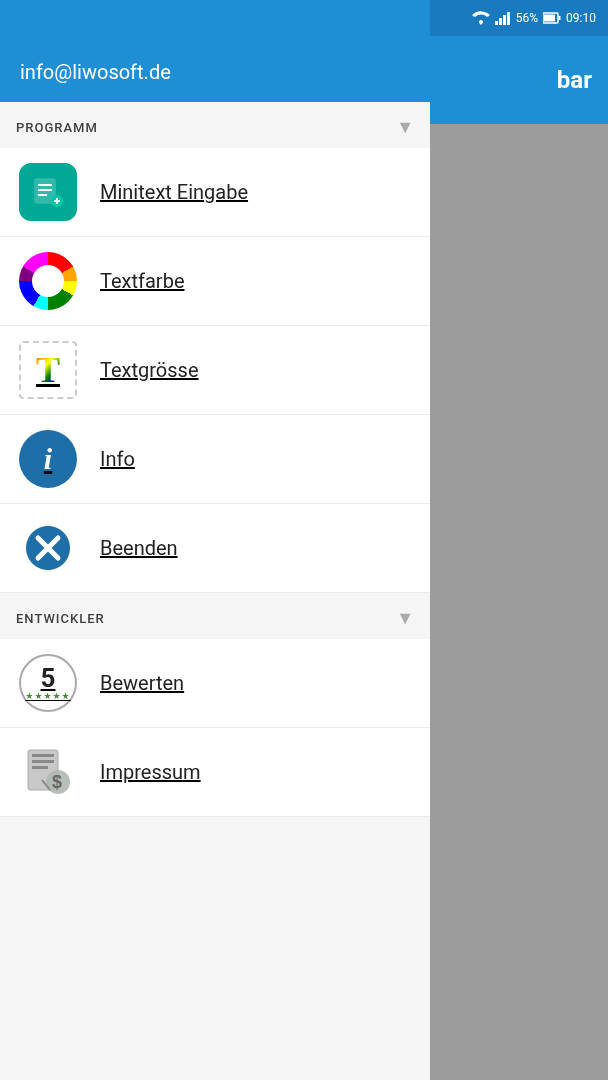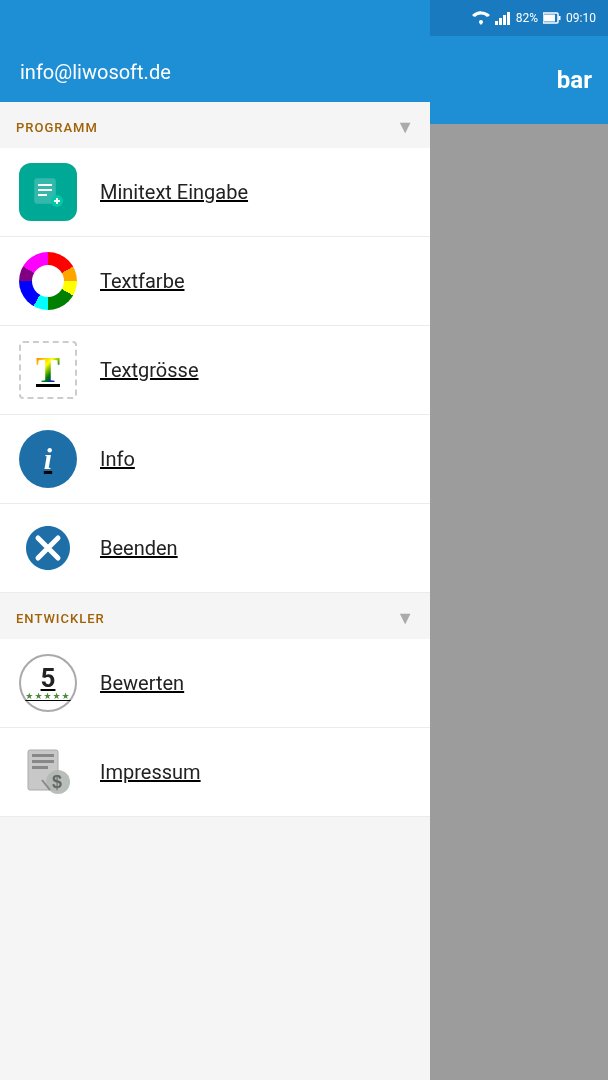--- a/index.html
+++ b/index.html
@@ -112,21 +112,21 @@
 
     
     .section-header {
       display: flex;
       align-items: center;
       justify-content: space-between;
       padding: 14px 16px 10px 16px;
       background: #f5f5f5;
     }
     .section-title {
-      color: #a16207;
+      color: #404040;
       font-size: 13px;
       font-weight: 500;
       letter-spacing: 1px;
       text-transform: uppercase;
     }
     .section-arrow {
       color: #aaa;
       font-size: 18px;
     }
 
@@ -312,21 +312,21 @@
     <svg width="18" height="14" viewBox="0 0 18 14" fill="white">
       <path d="M9 10.5c-.83 0-1.5.67-1.5 1.5S8.17 13.5 9 13.5s1.5-.67 1.5-1.5S9.83 10.5 9 10.5zm-6-4.5C4.69 4.31 6.74 3.5 9 3.5s4.31.81 6 2.5l1.5-1.5C14.62 2.83 11.93 2 9 2 6.07 2 3.38 2.83 1.5 4.5L3 6zm6-6C5.52.5 2.22 1.8.08 4L1.5 5.5C3.33 3.63 6.04 2.5 9 2.5s5.67 1.13 7.5 3l1.42-1.5C15.78 1.8 12.48.5 9 .5zm0 9c-1.1 0-2 .9-2 2s.9 2 2 2 2-.9 2-2-.9-2-2-2z"></path>
     </svg>
 
     <svg width="16" height="14" viewBox="0 0 16 14" fill="white">
       <rect x="0" y="10" width="3" height="4"></rect>
       <rect x="4" y="7" width="3" height="7"></rect>
       <rect x="8" y="4" width="3" height="10"></rect>
       <rect x="12" y="1" width="3" height="13"></rect>
     </svg>
-    <span>82%</span>
+    <span>56%</span>
 
     <svg width="18" height="12" viewBox="0 0 18 12" fill="white">
       <rect x="0" y="1" width="15" height="10" rx="1" stroke="white" stroke-width="1.5" fill="none"></rect>
       <rect x="15.5" y="4" width="2" height="4" fill="white"></rect>
       <rect x="1" y="2.5" width="11" height="7" fill="white"></rect>
     </svg>
     <span>09:10</span>
   </div>
 </div>
 

